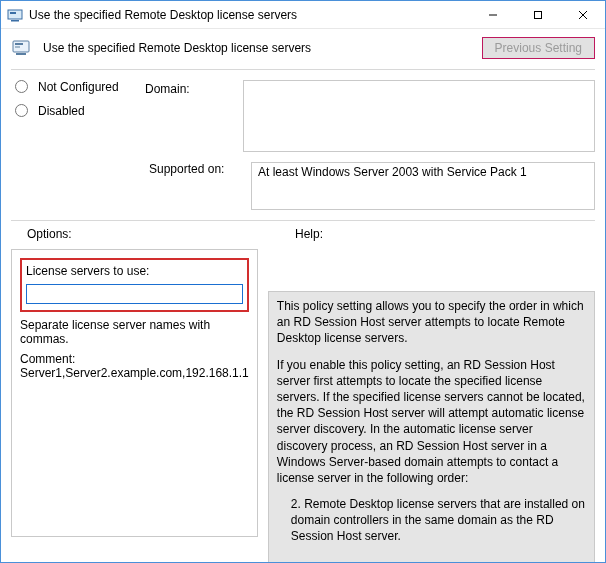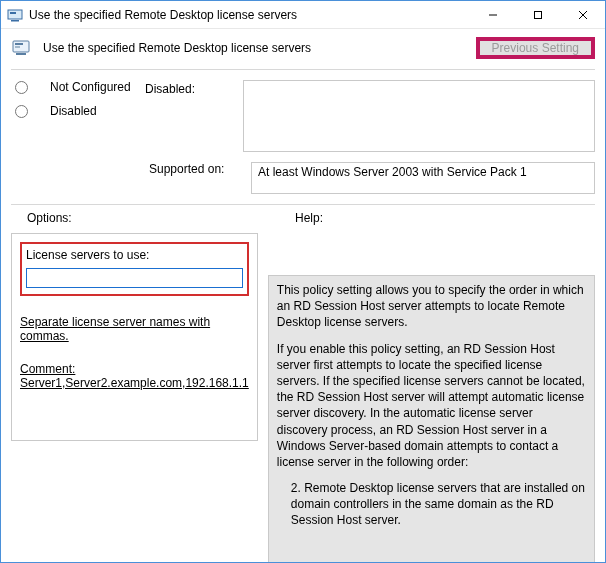--- a/index.html
+++ b/index.html
@@ -44,37 +44,37 @@
     padding: 8px 10px 10px 10px;
   }
   .header-row .hdr-icon {
     width: 24px; height: 20px; margin-right: 8px; flex: 0 0 auto;
   }
   .header-row .hdr-text { flex: 1 1 auto; font-size: 12px; }
   .hdr-btns { display: flex; gap: 6px; }
   .btn {
     height: 22px;
     padding: 0 12px;
-    border: 4px solid #be185d;
+    border: 1px solid #be185d;
     background: #e1e1e1;
     font-family: inherit;
     font-size: 12px;
     cursor: pointer;
   }
   .btn:disabled { color: #9b9b9b; cursor: default; }
   .divider { border-top: 1px solid #d8d8d8; margin: 0 10px; }
   .config {
     display: grid;
     grid-template-columns: 126px 94px 1fr;
     column-gap: 4px;
     padding: 10px 10px 4px 14px;
     align-items: start;
   }
   .radios { display: flex; flex-direction: column; gap: 10px; }
-  .radio-row { display: flex; align-items: center; gap: 22px; }
+  .radio-row { display: flex; align-items: flex-start; gap: 10px; }
   .radio-row input { margin: 0; }
   .lbl-col { padding-top: 2px; }
   .comment-box {
     width: 100%;
     height: 72px;
     border: 1px solid #c9c9c9;
     background: #fff;
     resize: none;
     font-family: inherit;
     font-size: 12px;
@@ -82,41 +82,41 @@
     overflow-y: scroll;
   }
   .supported-row {
     display: grid;
     grid-template-columns: 126px 94px 1fr;
     column-gap: 8px;
     padding: 6px 10px 10px 14px;
     align-items: start;
   }
   .supported-box {
-    height: 32px;
+    height: 48px;
     border: 1px solid #c9c9c9;
     background: #fff;
     padding: 2px 6px;
     font-size: 12px;
     overflow-y: scroll;
   }
   .labels-row {
     display: flex;
     padding: 6px 10px 4px 26px;
     gap: 10px;
   }
   .labels-row .opt-label { width: 258px; }
   .panes {
     display: flex;
     gap: 10px;
     padding: 4px 10px 0 10px;
   }
   .options-pane {
     width: 258px;
-    height: 208px;
+    height: 288px;
     border: 1px solid #c9c9c9;
     background: #fff;
     padding: 8px 8px;
     font-size: 12px;
     position: relative;
   }
   .highlight-box {
     border: 2px solid #d22e2e;
     padding: 4px 4px 6px 4px;
     margin-bottom: 6px;
@@ -125,21 +125,21 @@
   .opt-input {
     width: 100%;
     height: 20px;
     border: 1px solid #1a6fd1;
     background: #fff;
     padding: 0 4px;
     font-family: inherit;
     font-size: 12px;
     outline: none;
   }
-  .opt-note { margin-top: 19px; text-decoration: underline; }
+  .opt-note { margin-top: 6px; }
   .help-pane {
     flex: 1 1 auto;
     height: 320px;
     border: 1px solid #c9c9c9;
     background: #e5e5e5;
     padding: 6px 8px;
     font-size: 12px;
     overflow-y: scroll;
     line-height: 1.35;
     margin-top: 42px;
@@ -208,21 +208,21 @@
   <div class="radios">
     <label class="radio-row">
       <input type="radio" name="st" style="">
       <span>Not Configured</span>
     </label>
     <label class="radio-row">
       <input type="radio" name="st" style="">
       <span>Disabled</span>
     </label>
   </div>
-  <div class="lbl-col">Disabled:</div>
+  <div class="lbl-col">Domain:</div>
   <textarea class="comment-box" style=""></textarea>
 </div>
 
 <div class="supported-row">
   <div></div>
   <div>Supported on:</div>
   <div class="supported-box">At least Windows Server 2003 with Service Pack 1</div>
 </div>
 
 <div class="divider"></div>

